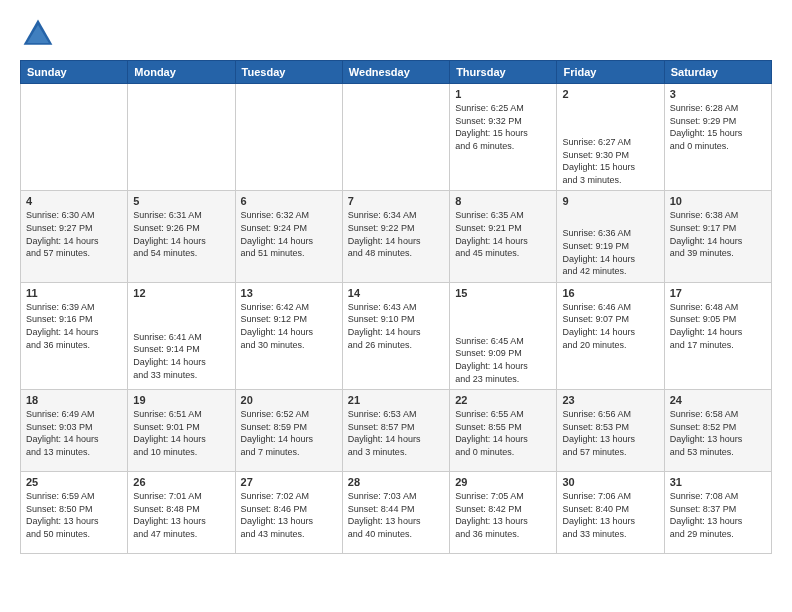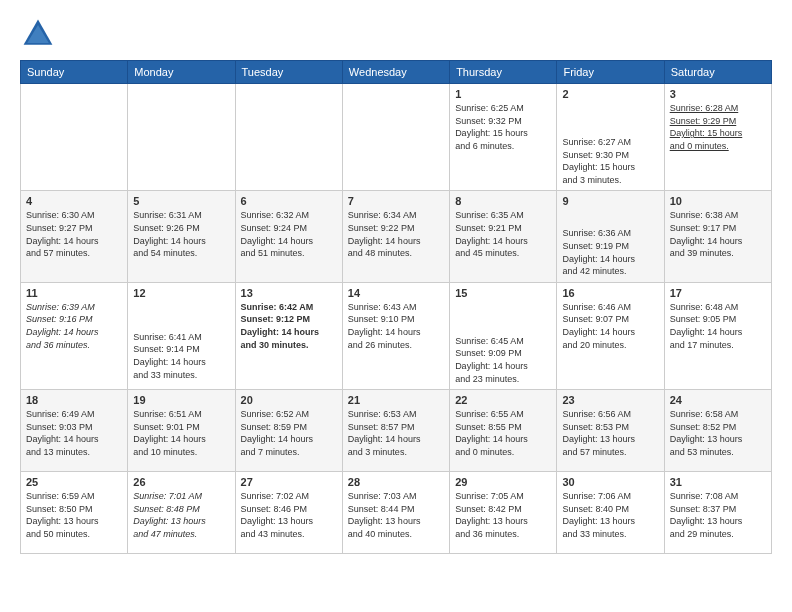--- a/index.html
+++ b/index.html
@@ -57,21 +57,21 @@
       width: 100%;
       border-collapse: collapse;
       font-size: 10px;
     }
     .calendar th {
       background: #2563a8;
       color: #fff;
       text-align: left;
       padding: 5px 6px;
       font-size: 11px;
-      font-weight: normal;
+      font-weight: bold;
       border: 1px solid #1a4f8f;
     }
     .calendar td {
       vertical-align: top;
       padding: 4px 5px;
       border: 1px solid #ccc;
       width: calc(100% / 7);
       height: 82px;
       background: #fff;
     }
@@ -142,21 +142,21 @@
           </td>
           <td>
             <span class="day-number">2</span>
             <div class="day-info" style="white-space: pre-line; margin-top: 36px;">Sunrise: 6:27 AM
 Sunset: 9:30 PM
 Daylight: 15 hours
 and 3 minutes.</div>
           </td>
           <td>
             <span class="day-number">3</span>
-            <div class="day-info" style="white-space: pre-line; text-decoration: underline;">Sunrise: 6:28 AM
+            <div class="day-info" style="white-space: pre-line;">Sunrise: 6:28 AM
 Sunset: 9:29 PM
 Daylight: 15 hours
 and 0 minutes.</div>
           </td>
         </tr>
         <tr>
           <td>
             <span class="day-number">4</span>
             <div class="day-info" style="white-space: pre-line;">Sunrise: 6:30 AM
 Sunset: 9:27 PM
@@ -202,35 +202,35 @@
             <span class="day-number">10</span>
             <div class="day-info" style="white-space: pre-line;">Sunrise: 6:38 AM
 Sunset: 9:17 PM
 Daylight: 14 hours
 and 39 minutes.</div>
           </td>
         </tr>
         <tr>
           <td>
             <span class="day-number">11</span>
-            <div class="day-info" style="white-space: pre-line; font-style: italic;">Sunrise: 6:39 AM
+            <div class="day-info" style="white-space: pre-line;">Sunrise: 6:39 AM
 Sunset: 9:16 PM
 Daylight: 14 hours
 and 36 minutes.</div>
           </td>
           <td>
             <span class="day-number">12</span>
             <div class="day-info" style="white-space: pre-line; margin-top: 32px;">Sunrise: 6:41 AM
 Sunset: 9:14 PM
 Daylight: 14 hours
 and 33 minutes.</div>
           </td>
           <td>
             <span class="day-number">13</span>
-            <div class="day-info" style="white-space: pre-line; font-weight: bold;">Sunrise: 6:42 AM
+            <div class="day-info" style="white-space: pre-line;">Sunrise: 6:42 AM
 Sunset: 9:12 PM
 Daylight: 14 hours
 and 30 minutes.</div>
           </td>
           <td>
             <span class="day-number">14</span>
             <div class="day-info" style="white-space: pre-line;">Sunrise: 6:43 AM
 Sunset: 9:10 PM
 Daylight: 14 hours
 and 26 minutes.</div>
@@ -311,21 +311,21 @@
         <tr>
           <td>
             <span class="day-number">25</span>
             <div class="day-info" style="white-space: pre-line;">Sunrise: 6:59 AM
 Sunset: 8:50 PM
 Daylight: 13 hours
 and 50 minutes.</div>
           </td>
           <td>
             <span class="day-number">26</span>
-            <div class="day-info" style="white-space: pre-line; font-style: italic;">Sunrise: 7:01 AM
+            <div class="day-info" style="white-space: pre-line;">Sunrise: 7:01 AM
 Sunset: 8:48 PM
 Daylight: 13 hours
 and 47 minutes.</div>
           </td>
           <td>
             <span class="day-number">27</span>
             <div class="day-info" style="white-space: pre-line;">Sunrise: 7:02 AM
 Sunset: 8:46 PM
 Daylight: 13 hours
 and 43 minutes.</div>

